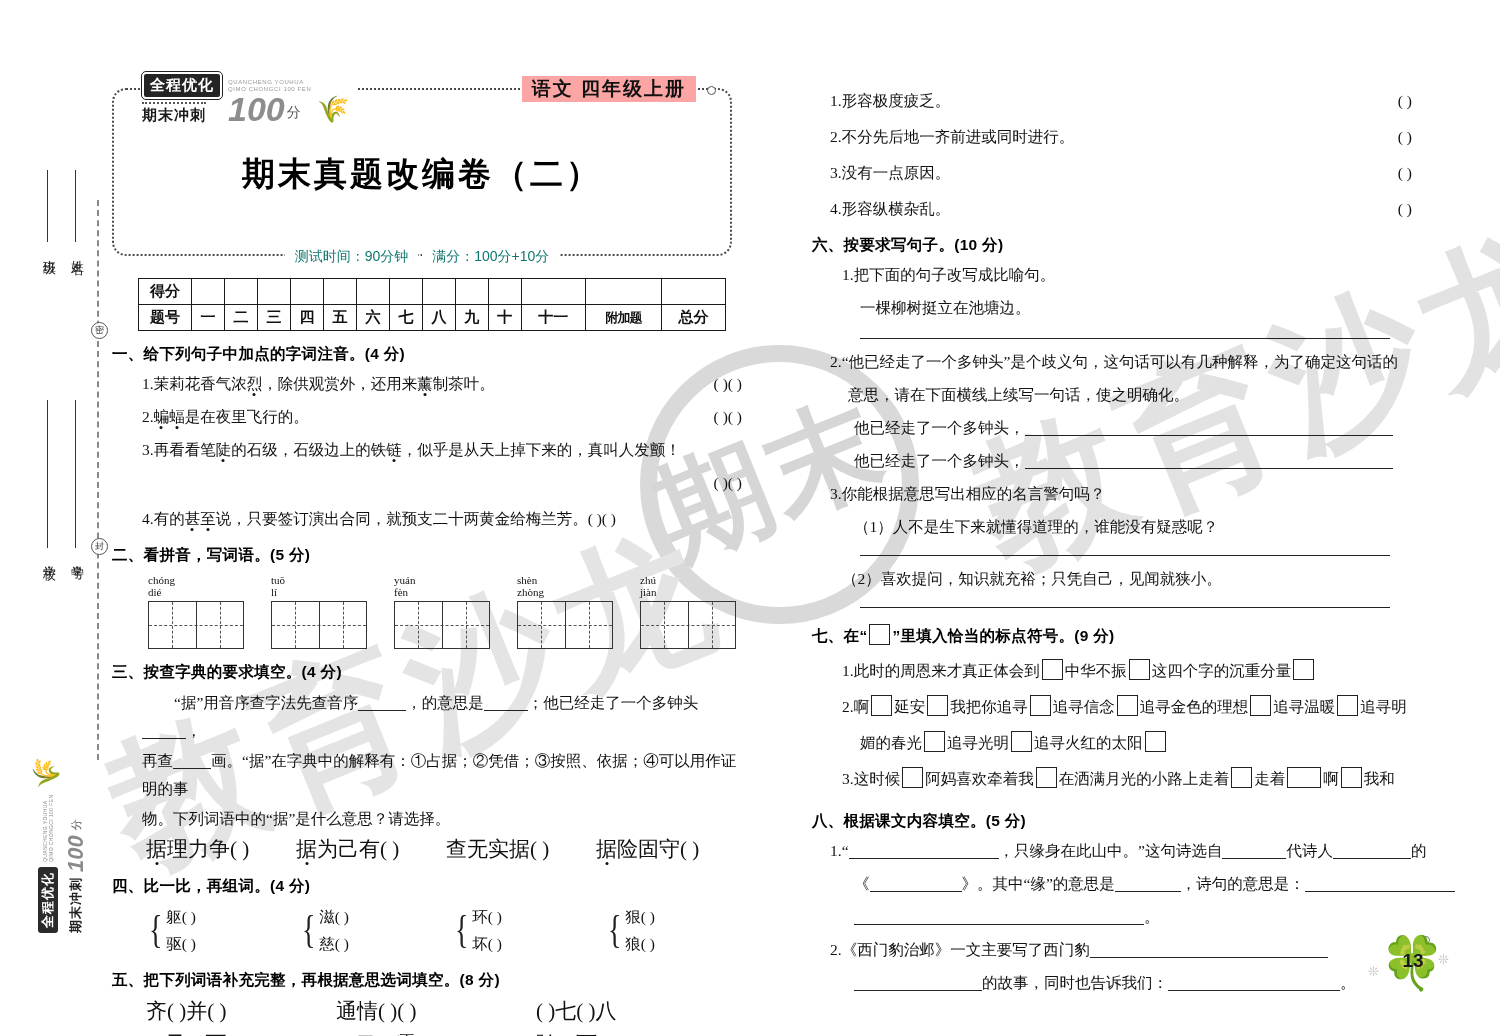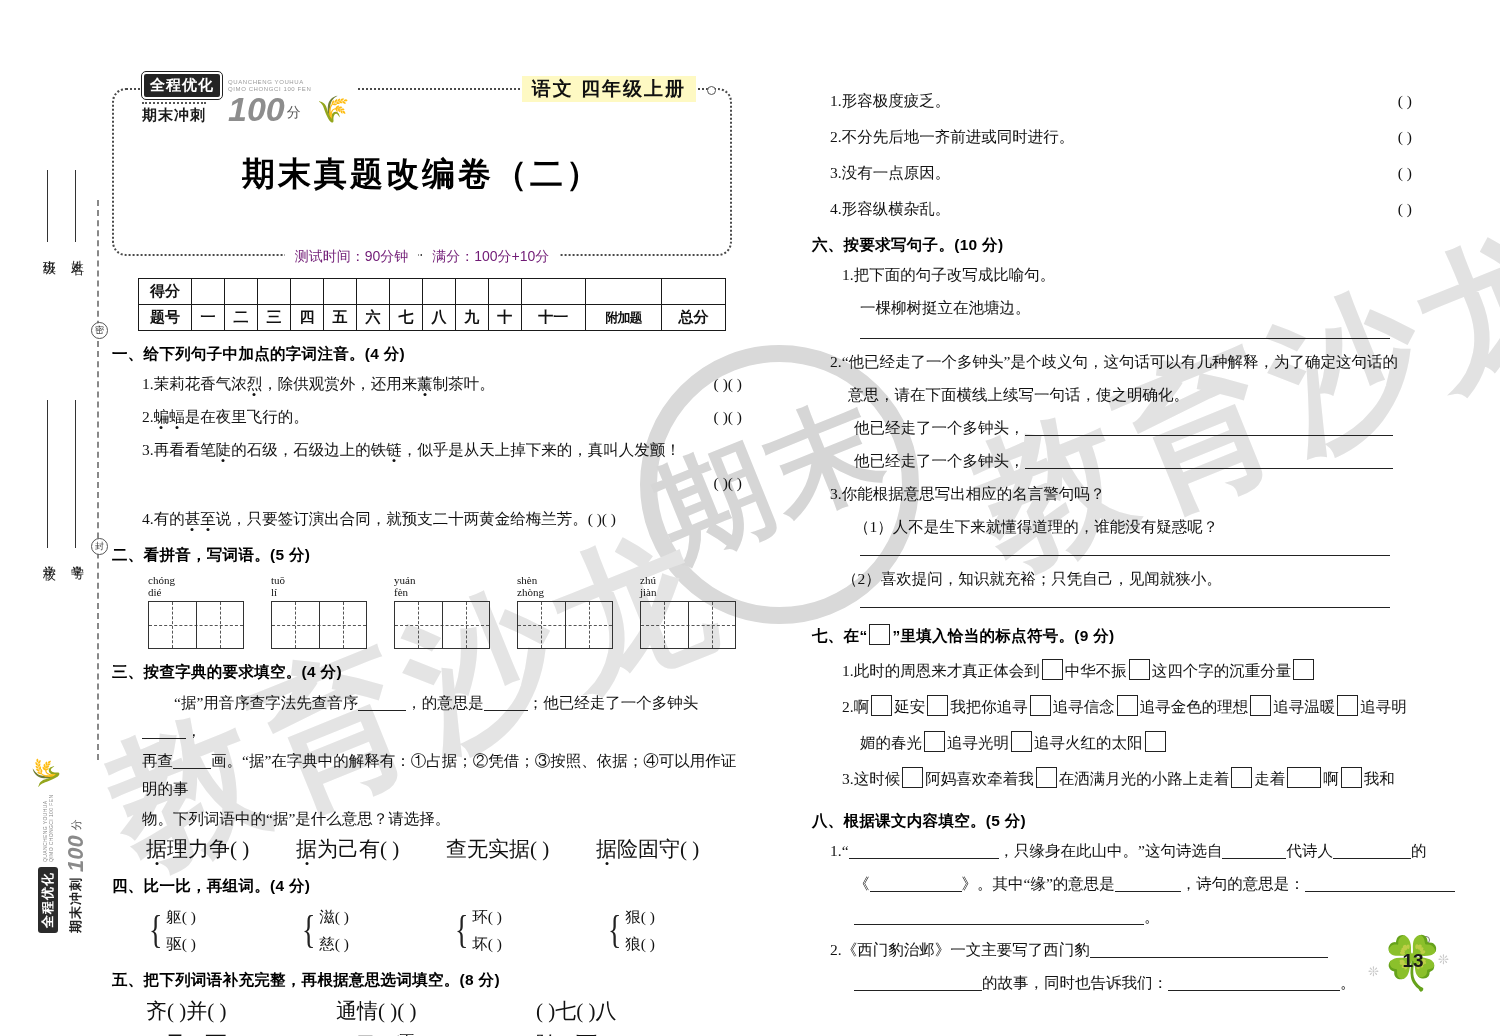--- a/index.html
+++ b/index.html
@@ -193,21 +193,21 @@
     font-family: "Liberation Sans", sans-serif;
     font-size: 34px; font-weight: 700; font-style: italic;
     color: #8d8d8d; line-height: 32px;
   }
   .logo-fen { font-size: 14px; color: #555; padding-bottom: 3px; font-family:"Liberation Sans",sans-serif;}
   .wheat { font-size: 26px; color: #7d7d7d; line-height: 26px; padding-bottom: 2px;}
 
   .banner-subject {
     position: absolute;
     right: 34px; top: -14px;
-    background: #fef9c3;
+    background: #fca5a5;
     padding: 0 10px;
     font-family: "Liberation Sans", sans-serif;
     font-size: 19px;
     font-weight: 600;
     letter-spacing: 2px;
     color: #111;
   }
   .dot-o {
     position: absolute;
     width: 7px; height: 7px;
@@ -230,21 +230,21 @@
     position: absolute;
     left: 0; right: 0;
     bottom: -12px;
     text-align: center;
   }
   .banner-meta span {
     background: #fff;
     padding: 0 10px;
     font-family: "Liberation Sans", sans-serif;
     font-size: 14px;
-    color: #701a75;
+    color: #0f766e;
   }
 
   
   .score-table {
     margin-top: 22px;
     border-collapse: collapse;
     width: 588px;
     margin-left: 26px;
   }
   .score-table td {

